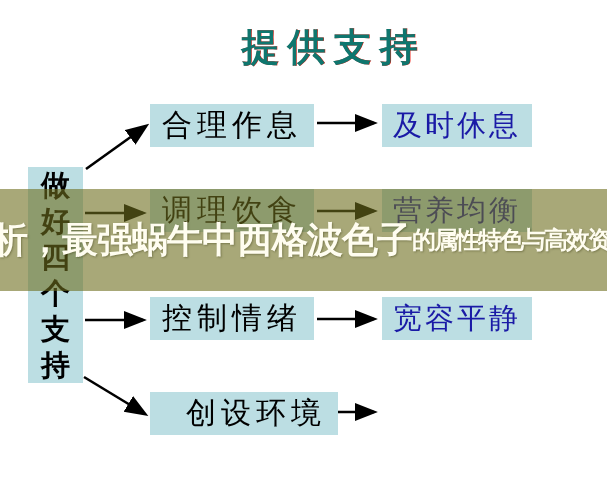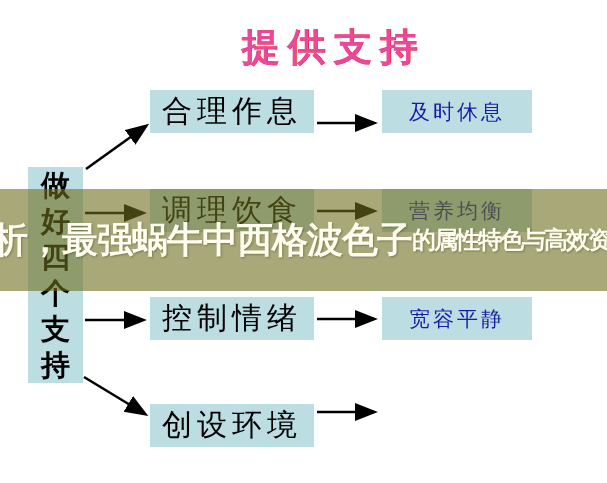--- a/index.html
+++ b/index.html
@@ -4,46 +4,46 @@
 <style>
   html,body{margin:0;padding:0;background:#888;}
   .canvas{
     position:relative;width:607px;height:483px;background:#ffffff;
     overflow:hidden;font-family:"Liberation Sans","DejaVu Sans",sans-serif;
     margin:0 auto;
   }
   .title{
     position:absolute;top:22px;left:0;width:100%;box-sizing:border-box;
     padding-left:60px;text-align:center;
-    font-size:38px;font-weight:bold;letter-spacing:8px;color:#ec4899;
+    font-size:38px;font-weight:bold;letter-spacing:8px;color:#0f766e;
     font-family:"Liberation Sans","DejaVu Sans",sans-serif;
     text-shadow:0.5px 0 #ed1509;
   }
   .arrows{position:absolute;top:0;left:0;z-index:1;}
   .box{
     position:absolute;background:#bcdee3;display:flex;
     align-items:center;justify-content:center;z-index:2;
   }
   .leftbox{
     left:28px;top:167px;width:55px;height:216px;
     flex-direction:column;z-index:2;
   }
   .leftbox span{
     display:block;font-size:29px;line-height:36px;font-weight:bold;
     color:#000;font-family:"Liberation Sans","DejaVu Sans",sans-serif;
   }
   .midbox{left:150px;width:164px;height:43px;}
   .rightbox{left:382px;width:150px;height:43px;}
-  .row1{top:90px;} .row2{top:189px;} .row3{top:297px;} .row4{top:404px;}
+  .row1{top:104px;} .row2{top:189px;} .row3{top:297px;} .row4{top:392px;padding-left:24px;}
   .midbox .txt{
     font-size:30px;letter-spacing:5px;color:#000;
     font-family:"Liberation Serif","DejaVu Serif",serif;white-space:nowrap;
   }
   .rightbox .txt{
-    font-size:21px;letter-spacing:3px;color:#1a1aa6;
+    font-size:29px;letter-spacing:3px;color:#1a1aa6;
     font-family:"Liberation Serif","DejaVu Serif",serif;white-space:nowrap;
   }
   .banner{
     position:absolute;left:0;top:189px;width:100%;height:102px;
     background:rgba(110,110,30,0.6);z-index:5;
     display:flex;flex-direction:row;align-items:center;justify-content:center;
   }
   .banner .l1,.banner .l2{
     color:#fffdf0;font-weight:bold;line-height:48px;white-space:nowrap;
     font-family:"Liberation Sans","DejaVu Sans",sans-serif;

